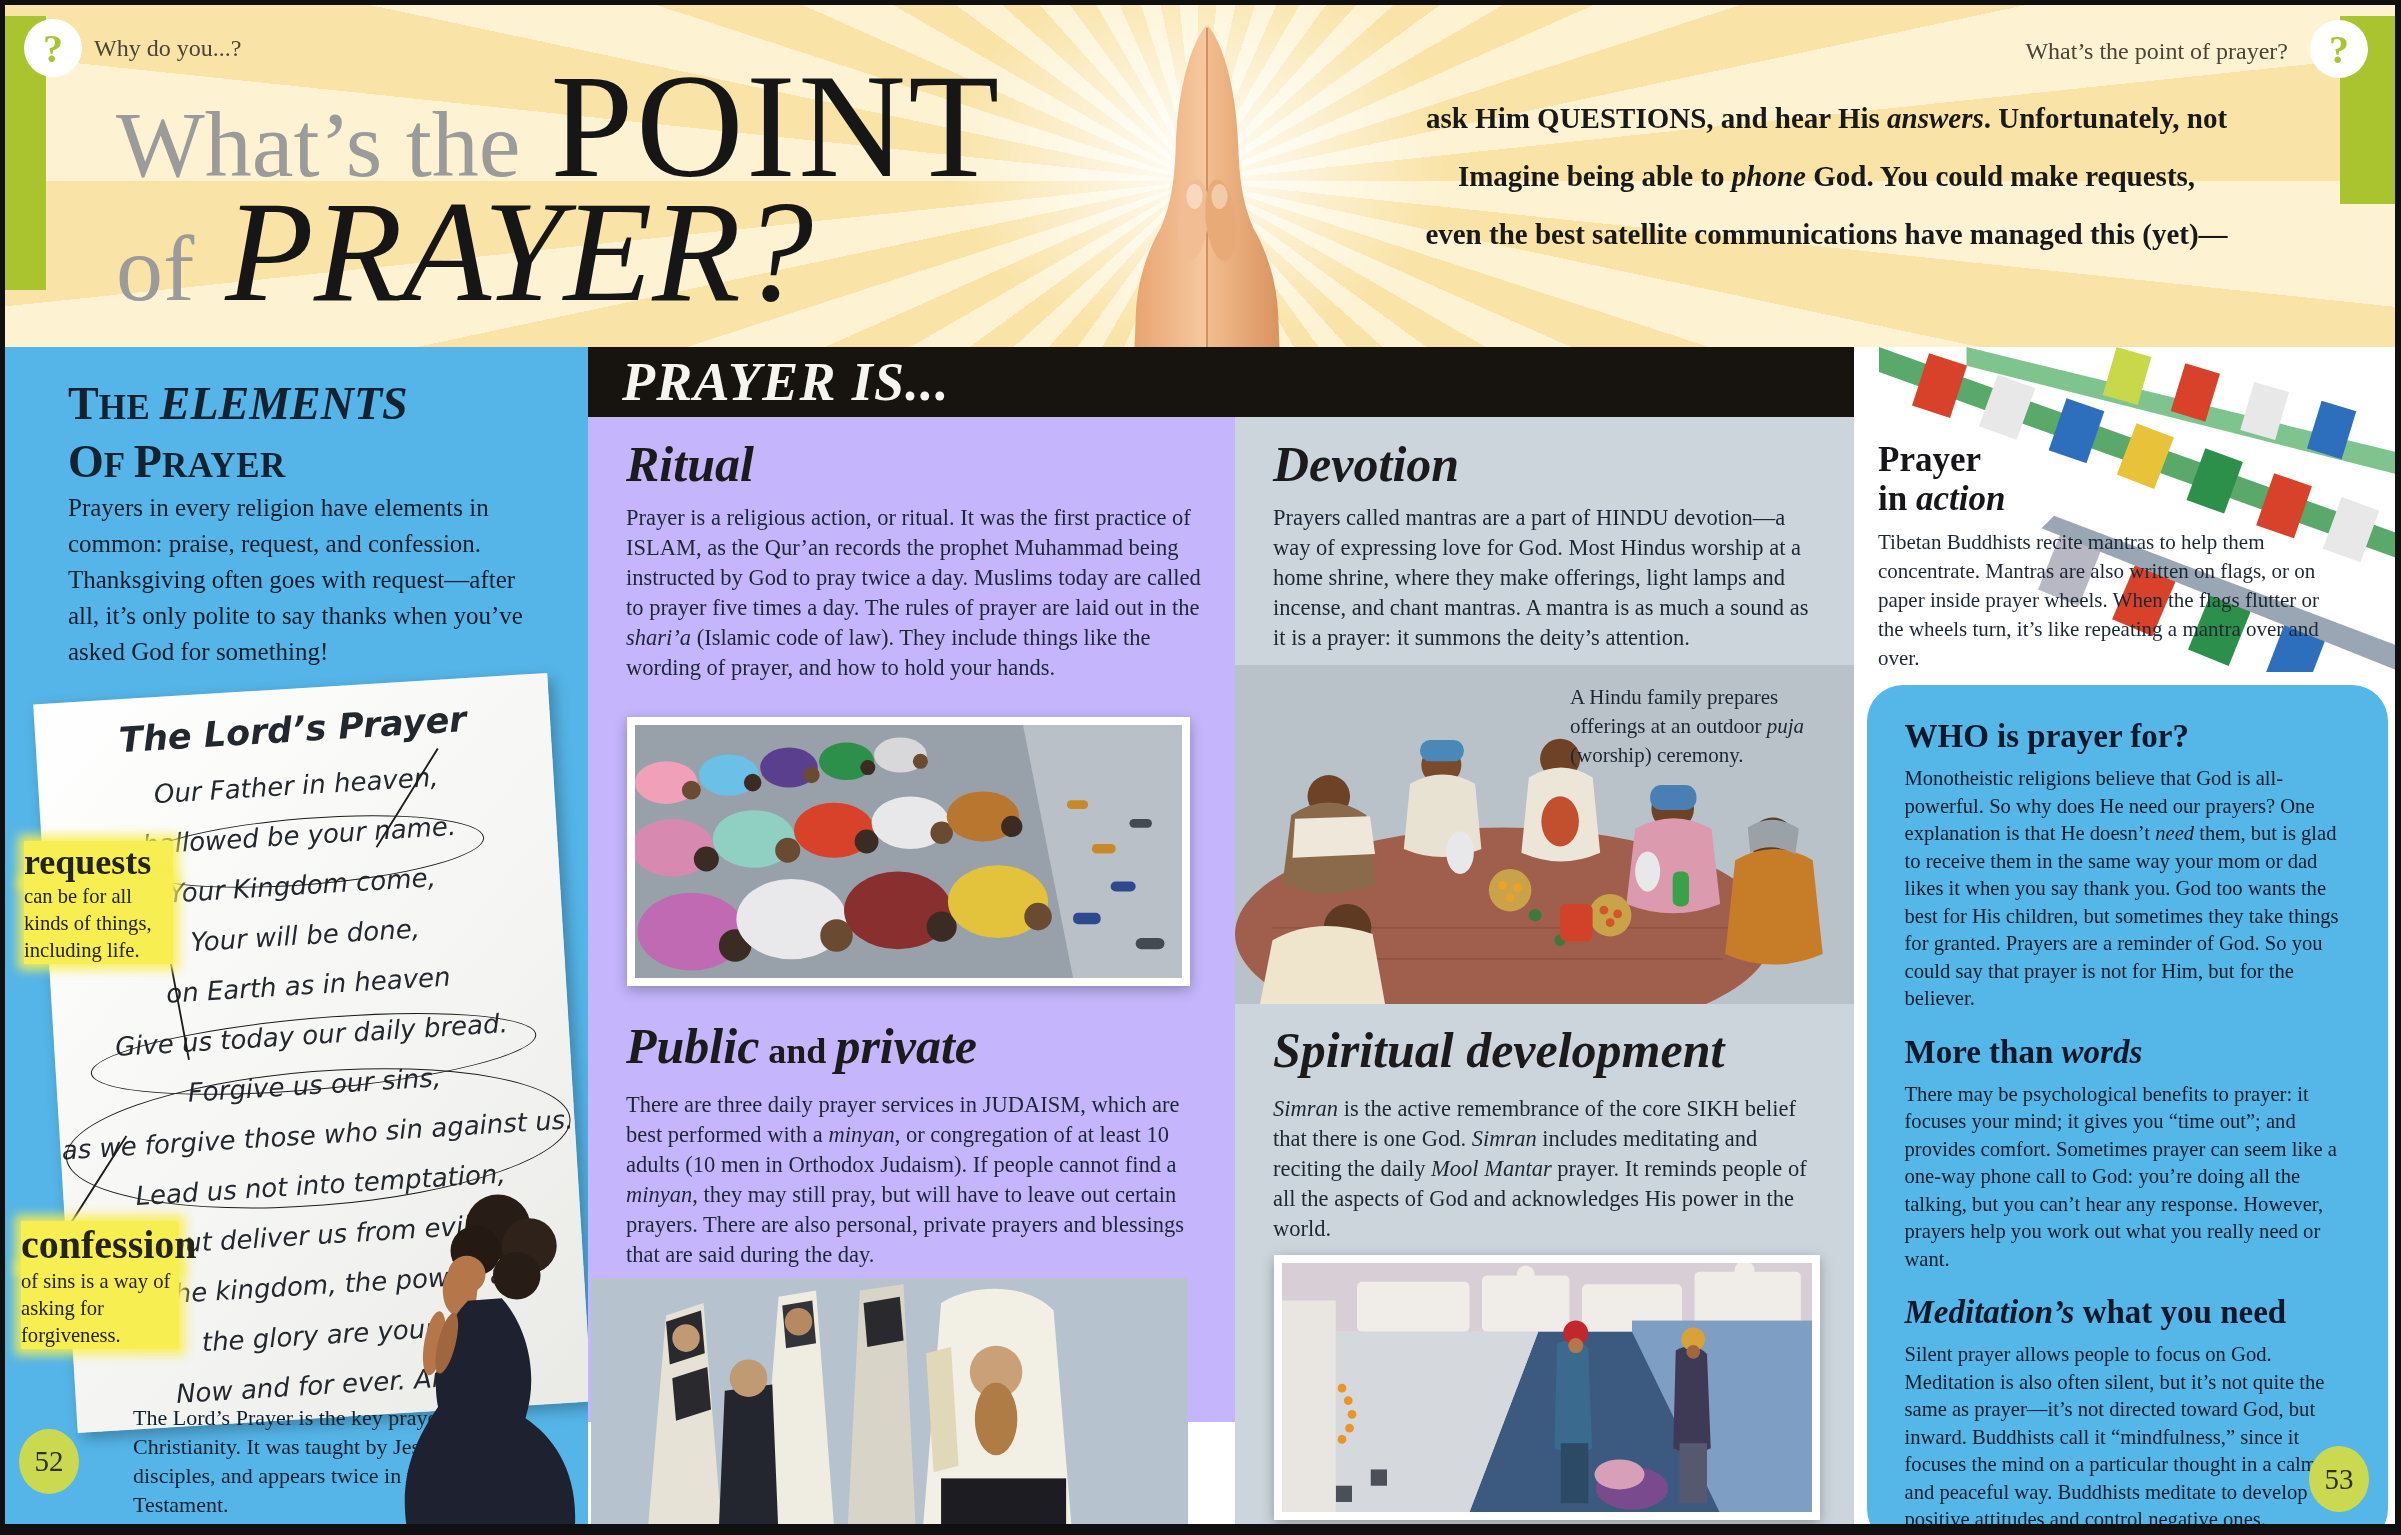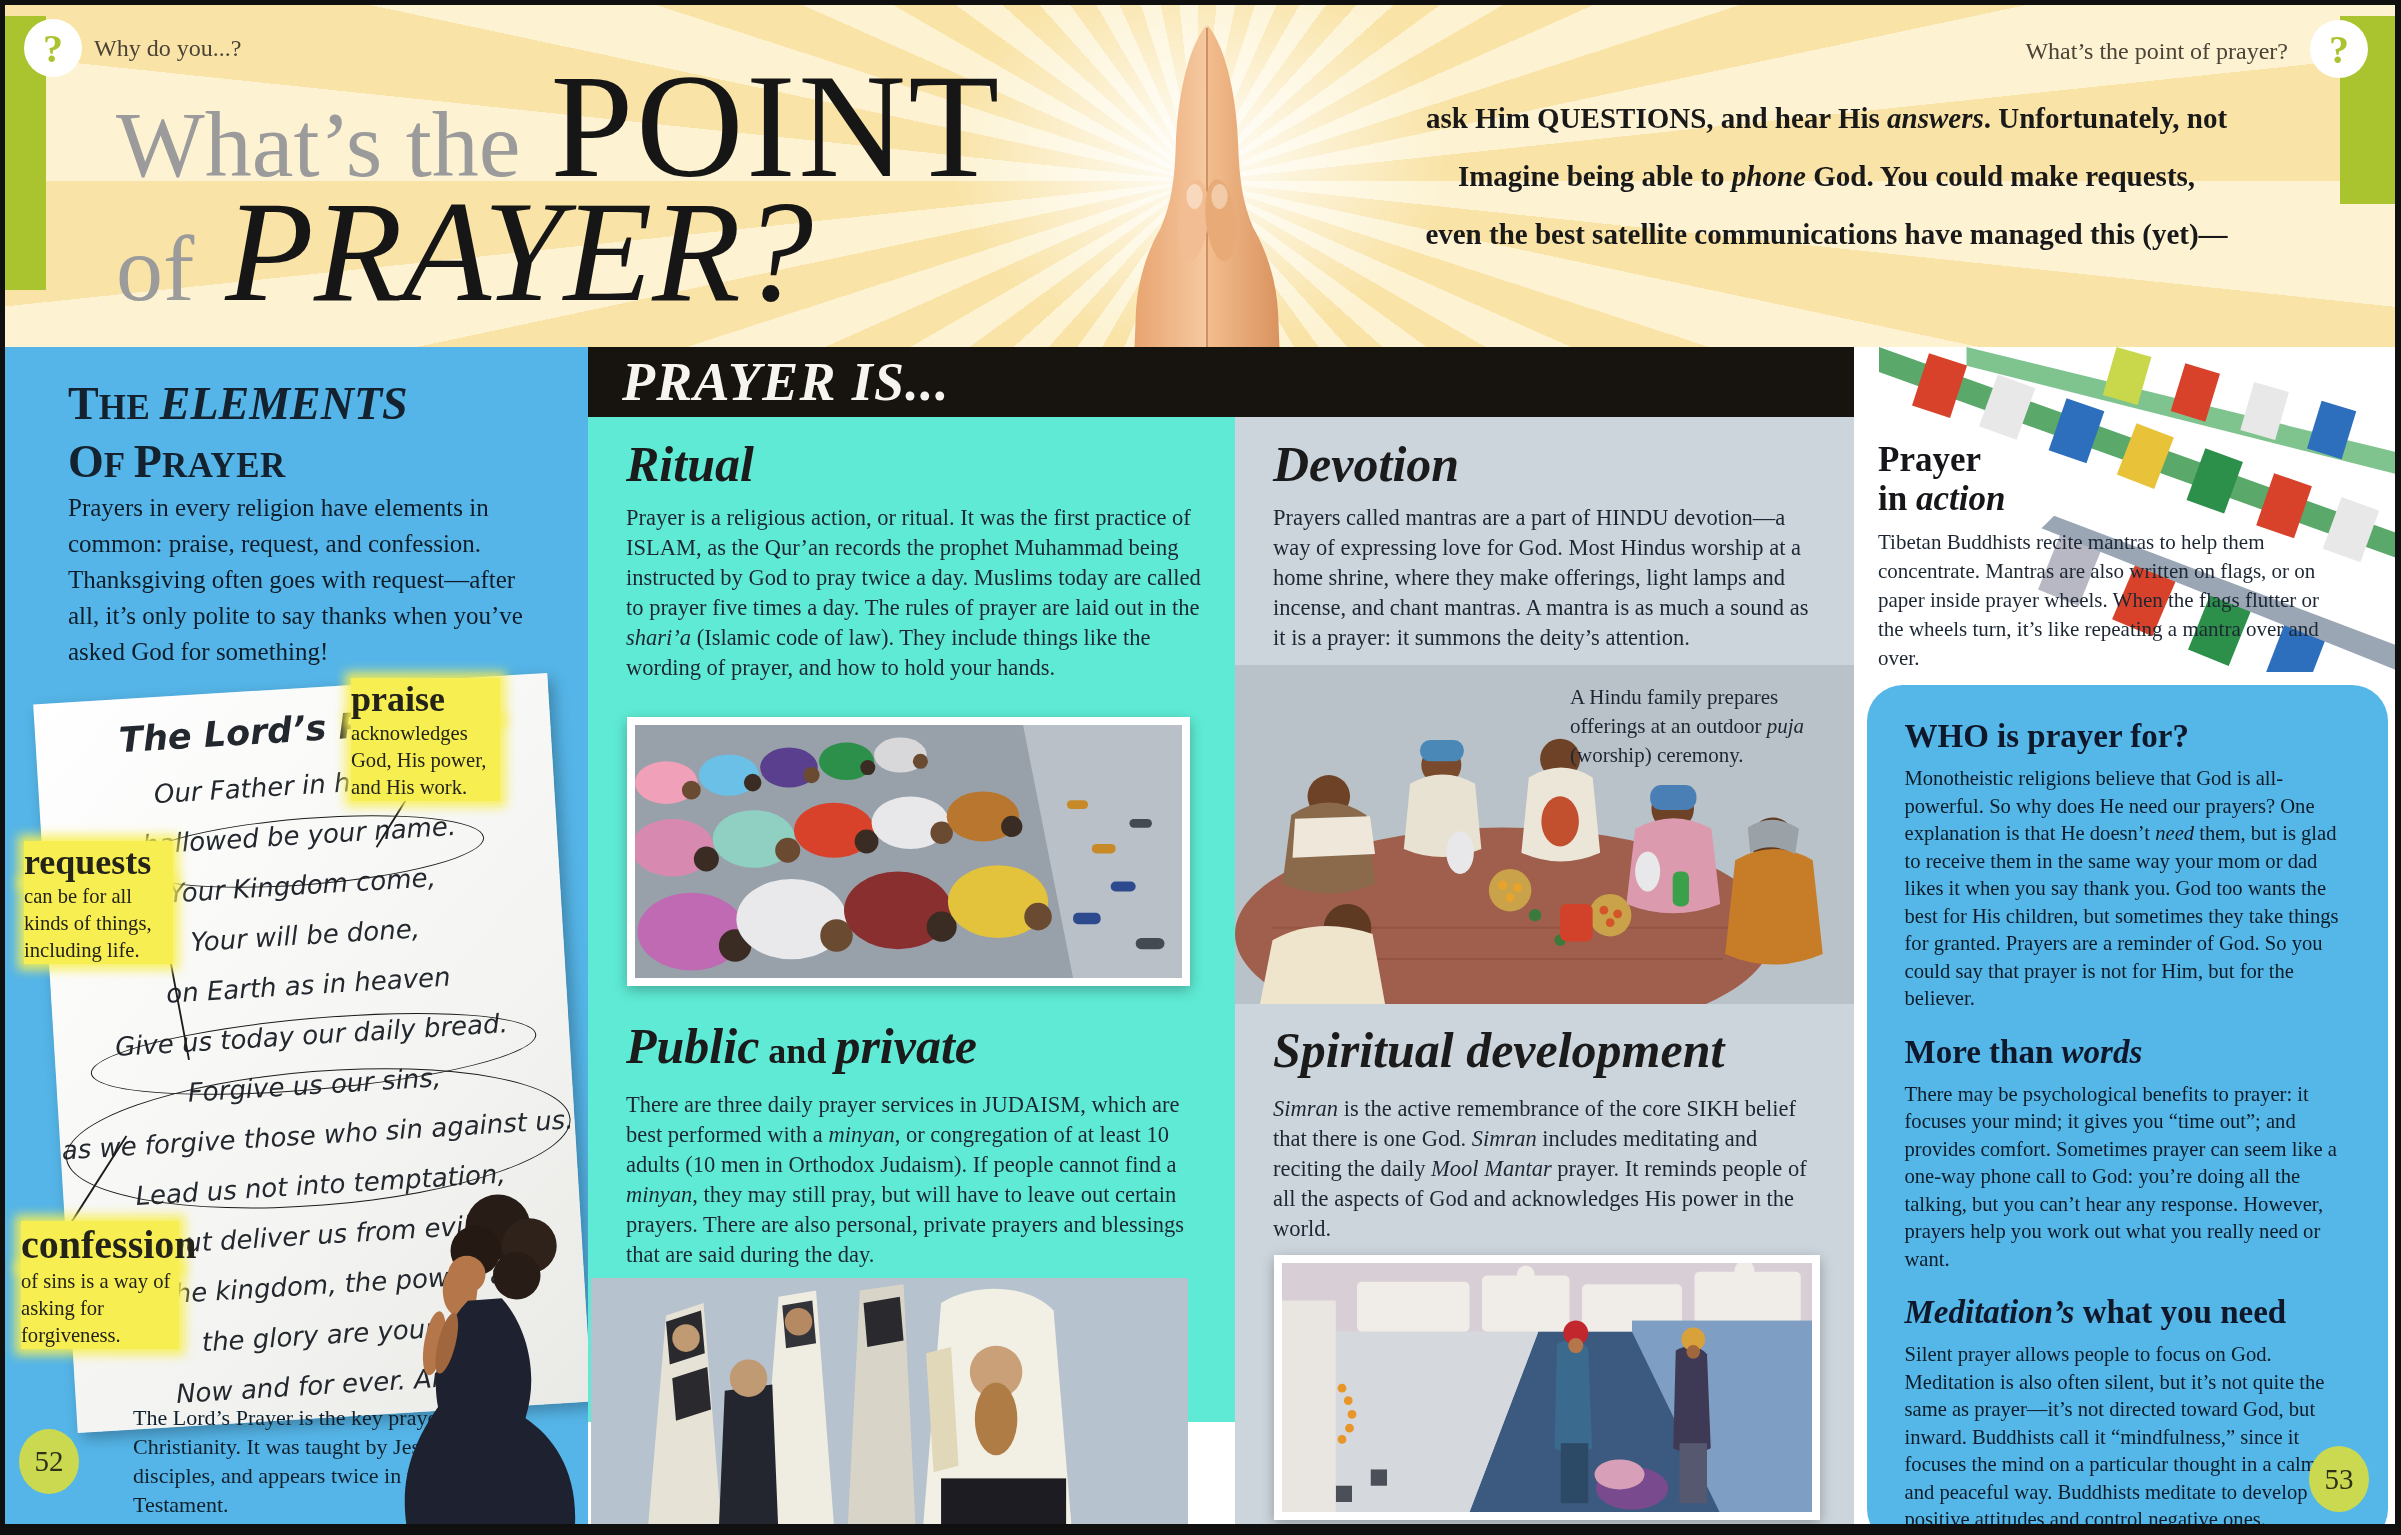--- a/index.html
+++ b/index.html
@@ -59,21 +59,21 @@
   .note-caption{position:absolute;left:133px;top:1056px;width:363px;font-size:22px;line-height:29px;color:#10202c;z-index:2;}
   .girl{position:absolute;left:368px;top:835px;width:220px;height:353px;z-index:4;}
   .pageno{position:absolute;background:#cbd950;border-radius:50%;display:flex;align-items:center;
      justify-content:center;font-size:29px;color:#2e3318;z-index:6;}
   .pn52{left:19px;top:1429px;width:60px;height:65px;}
   .pn53{left:2309px;top:1446px;width:60px;height:66px;}
   
   .blackbar{position:absolute;left:588px;top:347px;width:1266px;height:70px;background:#17130f;z-index:3;
      display:flex;align-items:center;}
   .blackbar span{color:#f6f4ef;font-style:italic;font-size:54px;font-weight:600;margin-left:34px;letter-spacing:1.3px;}
-  .colA{position:absolute;left:588px;top:347px;width:647px;height:1075px;background:#5eead4;z-index:1;}
+  .colA{position:absolute;left:588px;top:347px;width:647px;height:1075px;background:#c4b5fd;z-index:1;}
   .colB{position:absolute;left:1235px;top:347px;width:619px;height:1188px;background:#ccd5dc;z-index:1;}
   .art-title{position:absolute;font-size:50px;font-weight:700;font-style:italic;color:#1b1b1b;white-space:nowrap;}
   .art-title .and{font-size:36px;font-weight:600;font-style:normal;}
   .art-body{position:absolute;font-size:22.5px;line-height:30px;color:#1d2733;}
   .photo{position:absolute;overflow:hidden;}
   .pframe{border:8.8px solid #fff;box-shadow:0 3.8px 12.5px rgba(0,0,0,.28);}
   .p3cap{position:absolute;right:15px;top:17.5px;width:269px;font-size:21px;line-height:29px;color:#1d2733;}
   
   .rightcol{position:absolute;left:1854px;top:347px;width:547px;height:1188px;background:#ffffff;z-index:1;}
   .flags{position:absolute;left:0;top:0;width:547px;height:325px;}
@@ -158,24 +158,20 @@
     <div class="circle-annot c2"></div>
     <div class="circle-annot c3"></div>
   </div>
 
   <svg class="connectors" viewBox="0 0 940 1900">
     <line x1="700" y1="642" x2="602" y2="800" stroke="#1c1c1c" stroke-width="3"></line>
     <line x1="258" y1="905" x2="302" y2="1140" stroke="#1c1c1c" stroke-width="3"></line>
     <line x1="202" y1="1262" x2="96" y2="1428" stroke="#1c1c1c" stroke-width="3"></line>
   </svg>
 
-  <div class="annot an-praise">
-    <div class="an-term hl">praise</div>
-    <div class="an-desc hl">acknowledges God, His power, and His work.</div>
-  </div>
   <div class="annot an-requests">
     <div class="an-term hl">requests</div>
     <div class="an-desc hl">can be for all kinds of things, including life.</div>
   </div>
   <div class="annot an-confession">
     <div class="an-term hl">confession</div>
     <div class="an-desc hl">of sins is a way of asking for forgiveness.</div>
   </div>
 
   <div class="note-caption">The Lord’s Prayer is the key prayer in Christianity. It was taught by Jesus to his disciples, and appears twice in the New Testament.</div>

